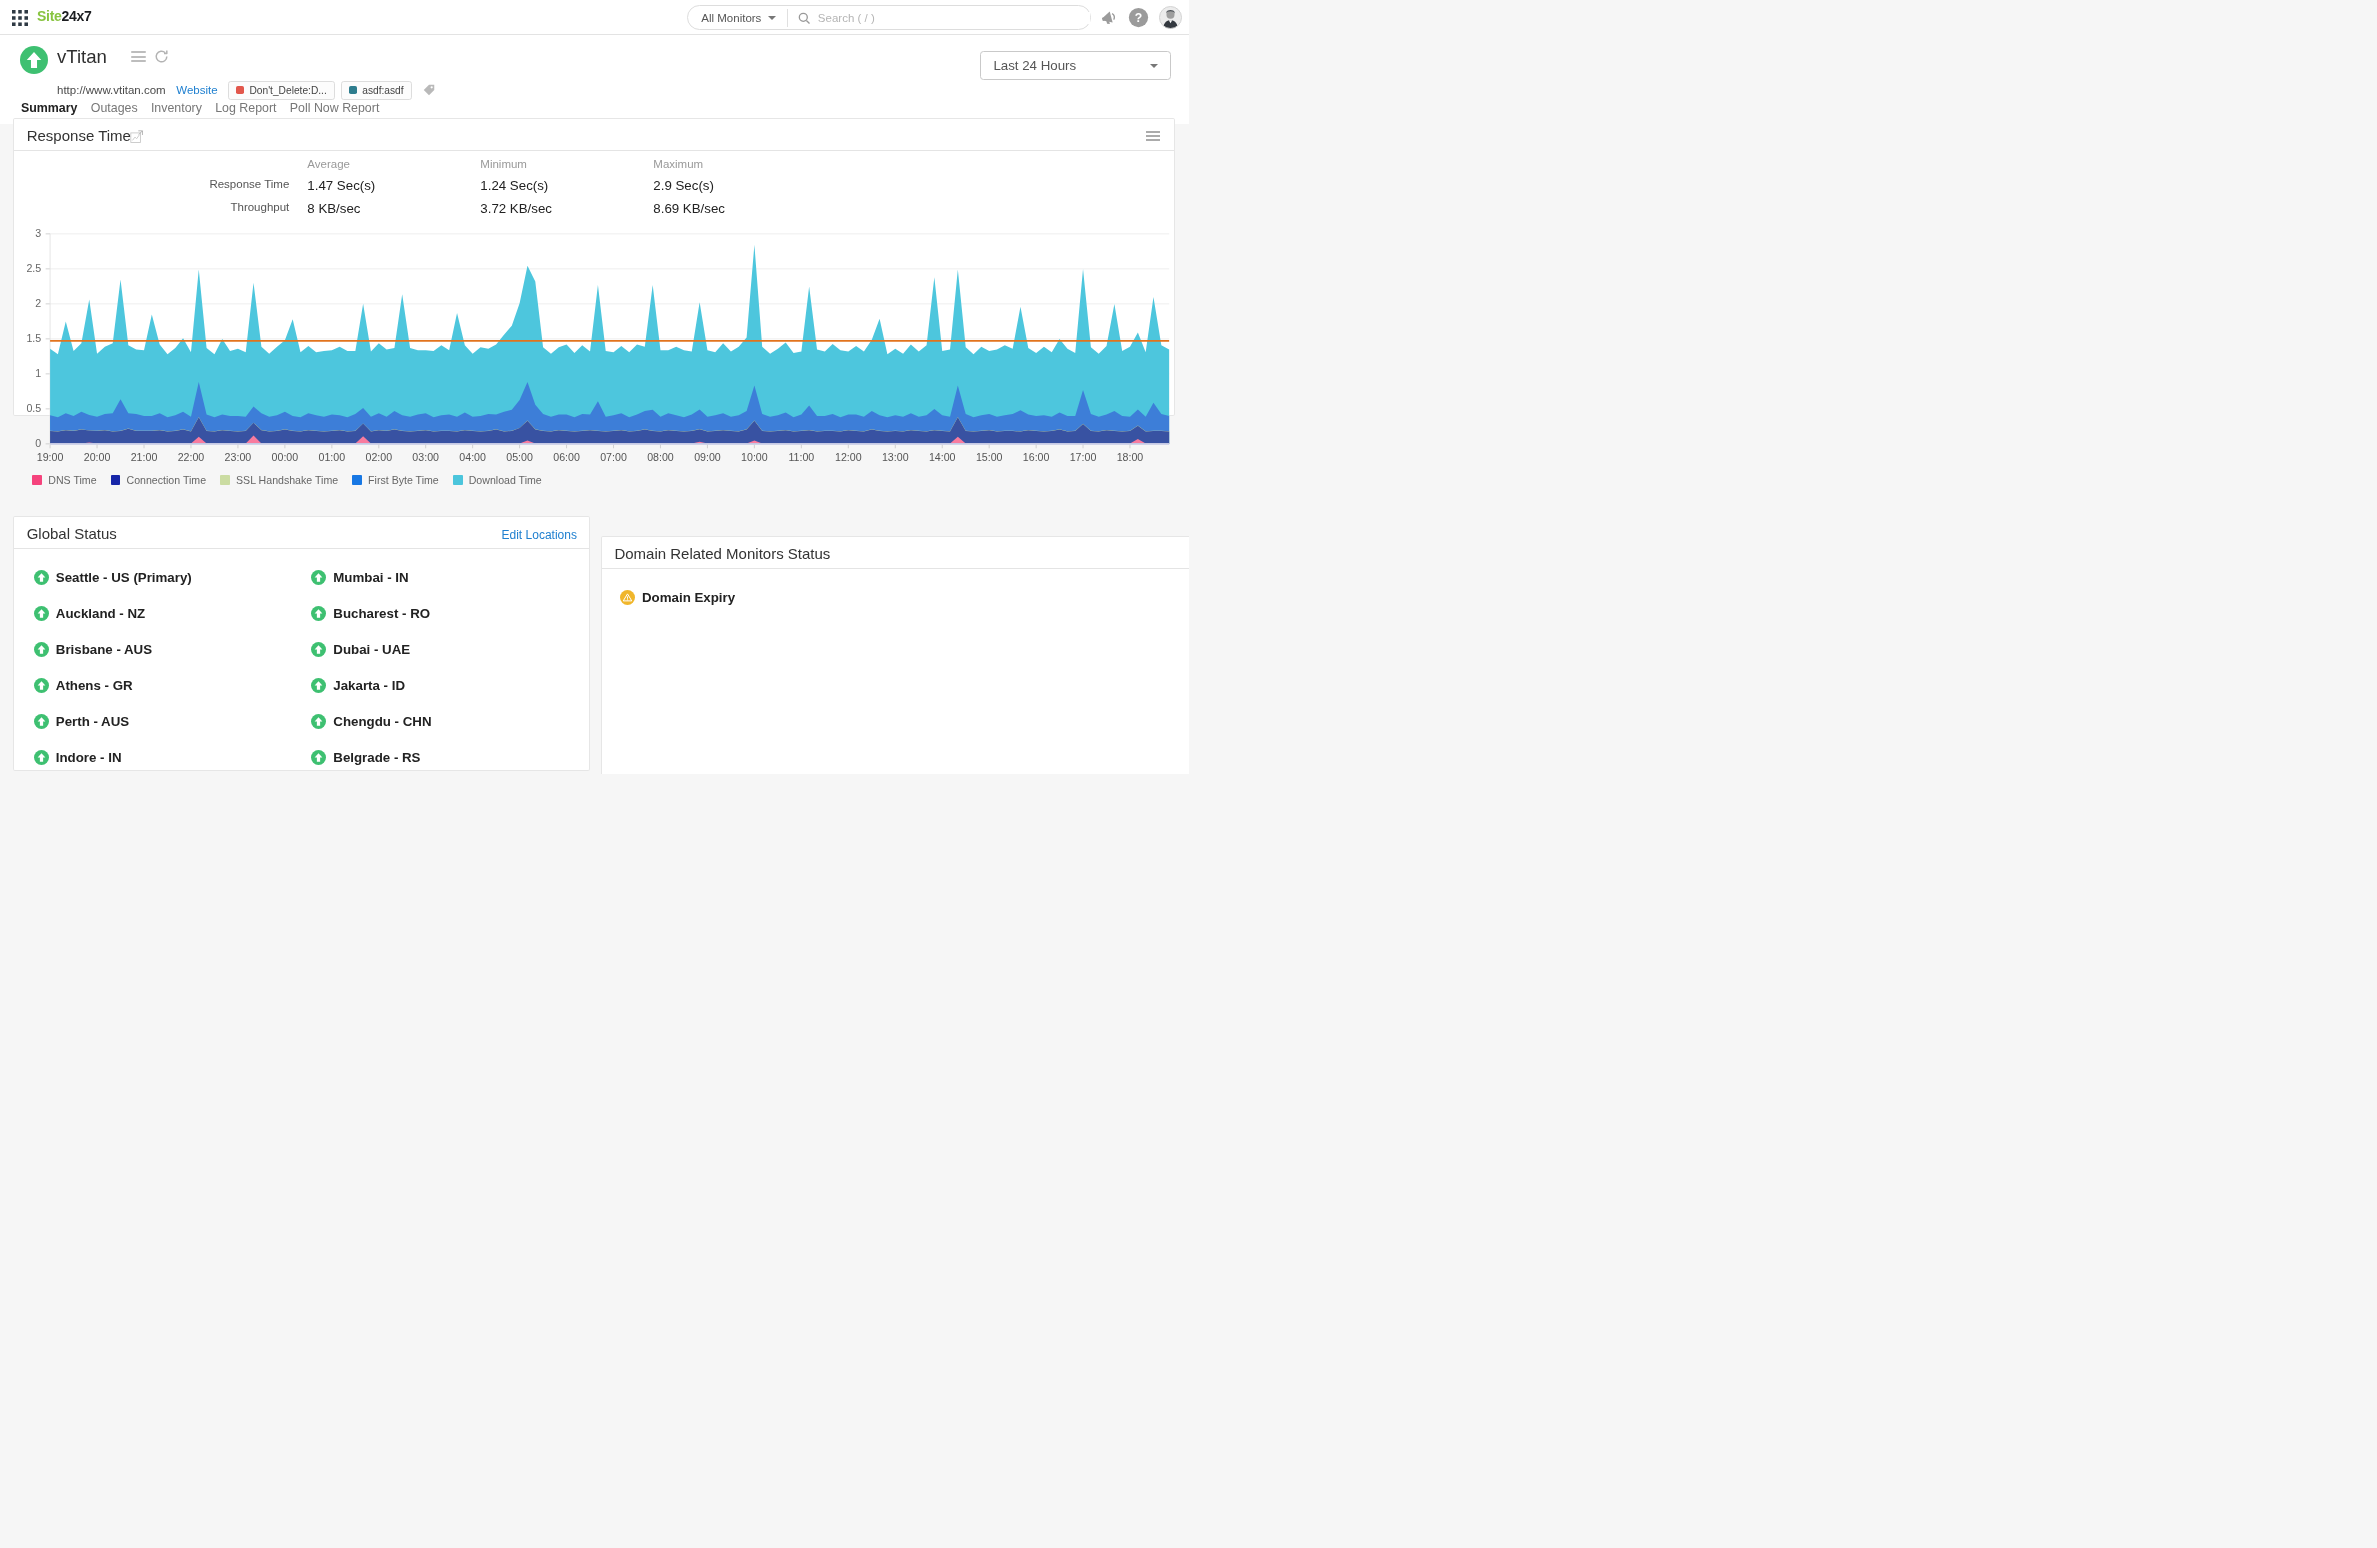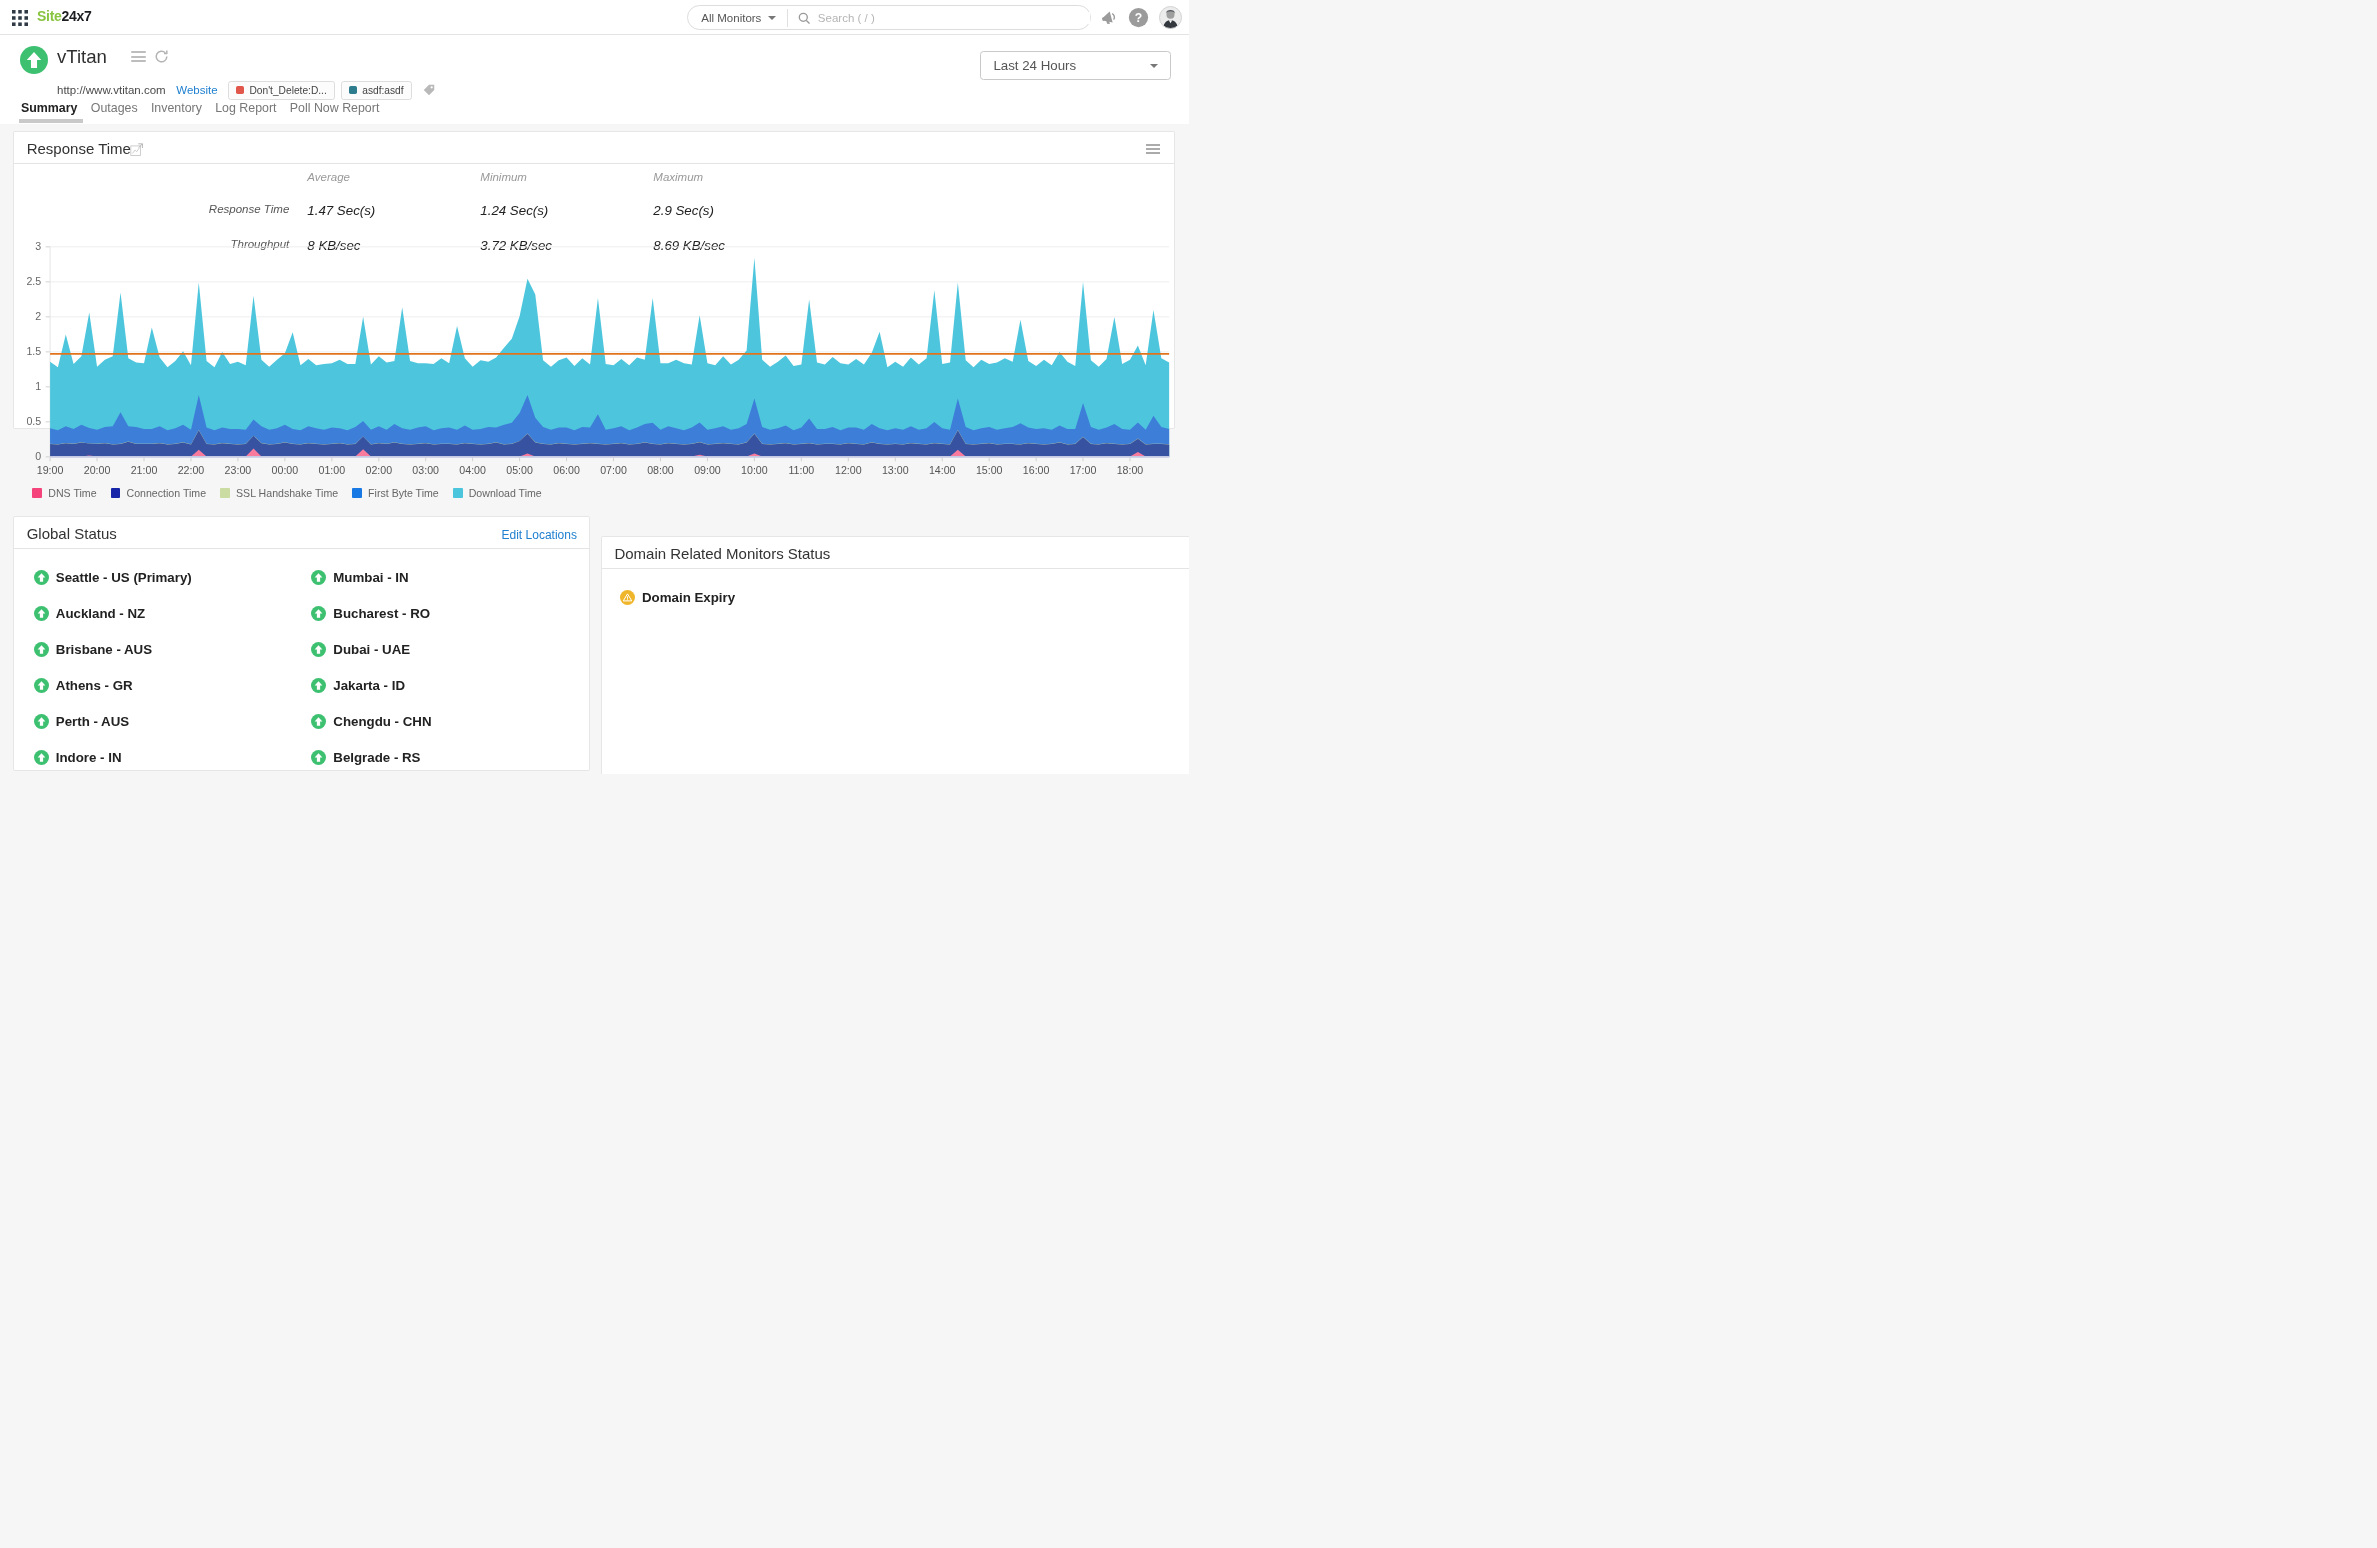--- a/index.html
+++ b/index.html
@@ -38,30 +38,30 @@
   .timerange .lbl { font-size:13.3px; color:#555; }
   .tabs { position:absolute; left:21px; top:66px; display:flex; }
   .tab { font-size:12.4px; color:#777; margin-right:13.3px; padding-bottom:8px; position:relative; cursor:pointer; white-space:nowrap; }
   .tab.active { color:#222; font-weight:bold; }
   .tab.active::after { content:""; position:absolute; left:-1.8px; right:-5.3px; bottom:0; height:4.4px; background:#c9c9c9; }
 
   
   .card { position:absolute; background:#fff; border:0.9px solid #e6e6e6; border-radius:1.8px; }
   .card-h { position:relative; height:32px; border-bottom:0.9px solid #e4e4e4; }
   .card-title { position:absolute; left:12.4px; top:8px; font-size:15px; color:#333; }
-  .resp-card { left:13.3px; top:131px; width:1162px; height:298px; }
+  .resp-card { left:13.3px; top:118px; width:1162px; height:298px; }
   .glob-card { left:13.3px; top:516px; width:577px; height:255px; }
   .dom-card  { left:601px; top:536px; width:641px; height:255px; }
   .expand-ic { position:absolute; left:116px; top:10.6px; cursor:pointer; }
   .burger { position:absolute; right:14px; top:11.5px; width:14px; height:10.6px; cursor:pointer; }
   .burger div { height:2.1px; background:#ababab; margin-bottom:2.1px; }
   .editlink { position:absolute; right:12.4px; top:10.6px; font-size:12px; color:#2080d0; text-decoration:none; cursor:pointer; }
 
   
-  .stats { position:absolute; left:53px; top:39px; display:grid; grid-template-columns:222px 173px 173px 173px; row-gap:20px;font-style:italic; }
+  .stats { position:absolute; left:53px; top:39px; display:grid; grid-template-columns:222px 173px 173px 173px; row-gap:8px; }
   .stats .hc { font-size:11.5px; color:#999; padding-left:18px; }
   .stats .lc { font-size:11.5px; color:#555; text-align:right; }
   .stats .vc { font-size:13.3px; color:#222; padding-left:18px; }
 
   
   .chartwrap { position:absolute; left:0; top:106px; width:1162px; height:241px; }
   .legend { position:absolute; left:18px; top:355px; display:flex; align-items:center; }
   .leg-item { display:flex; align-items:center; margin-right:14px; cursor:pointer; }
   .leg-sq { width:9.8px; height:9.8px; border-radius:0.9px; margin-right:6.2px; }
   .leg-lb { font-size:10.6px; color:#666; }

